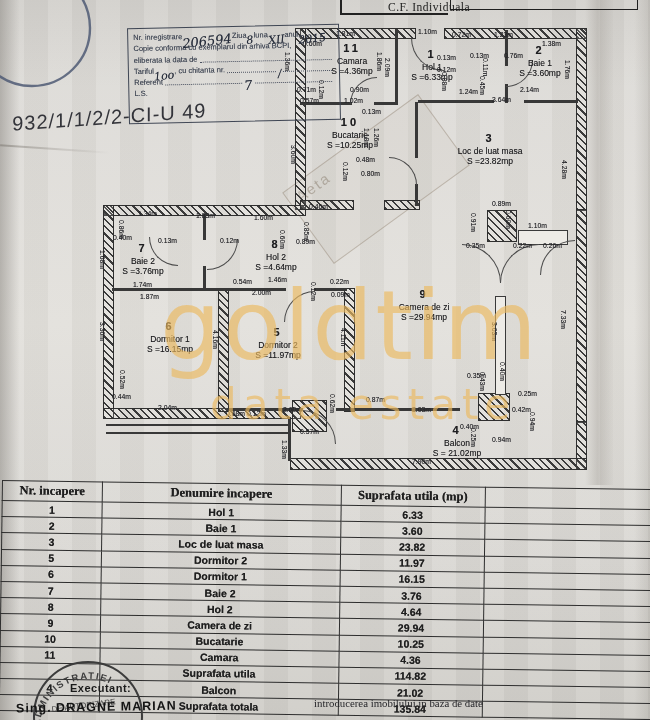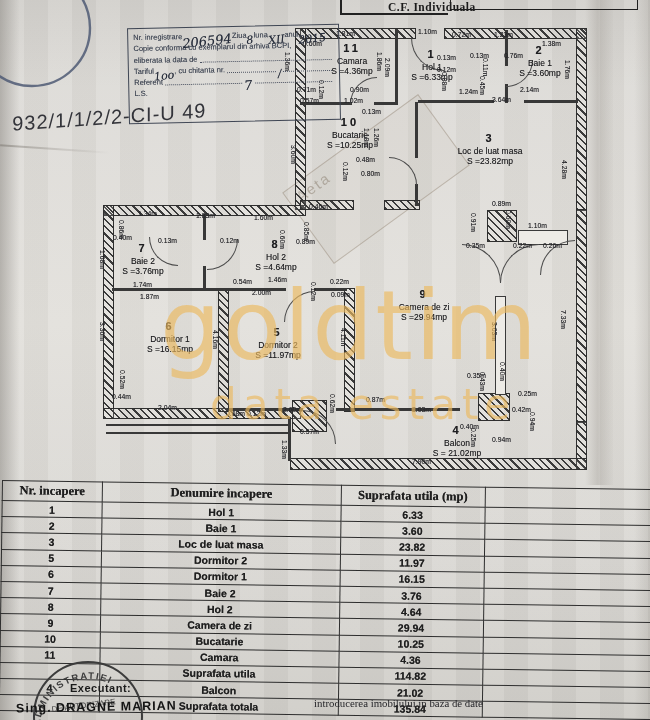--- a/index.html
+++ b/index.html
@@ -34,21 +34,21 @@
     border:1.7px solid #3f4654;color:#3f4654;font-size:7.5px;line-height:1.5;
     padding:3px 5px;transform:rotate(-1.2deg);z-index:40;
     text-shadow:0 0 .4px rgba(63,70,84,.6)}
   .regline{display:flex;align-items:flex-end;white-space:nowrap}
   .dots{flex:1;border-bottom:1px dotted #4a5160;margin:0 2px 2px;min-width:6px}
   .hand{font-family:"DejaVu Serif",serif;font-style:italic;color:#262c3a;
         font-size:11px;line-height:0;transform:rotate(-5deg);display:inline-block}
   .hand.big{font-size:13px}
   
   .cf{position:absolute;left:388px;top:1px;font-family:"Liberation Serif",serif;
-      font-weight:bold;font-size:11.5px;color:#1b1b1b;letter-spacing:.5px;z-index:6}
+      font-weight:normal;font-size:11.5px;color:#1b1b1b;letter-spacing:.5px;z-index:6}
   
   .note{position:absolute;left:12px;top:106px;font-size:20px;color:#33343a;
         transform:rotate(-4deg) skewX(-4deg);letter-spacing:1px;font-weight:500;z-index:6}
   
   .tblwrap{position:absolute;left:2px;top:480px;width:680px;z-index:20;
            transform:rotate(0.8deg);transform-origin:left top}
   table{border-collapse:collapse;width:680px;color:#1f1f1f}
   th{font-family:"Liberation Serif",serif;font-weight:bold;font-size:12.5px;
      height:17px;border:1.2px solid #2e2e2e;text-shadow:0 0 .5px #333}
   td{font-size:10.5px;font-weight:bold;height:15.2px;border:1.2px solid #2e2e2e;

